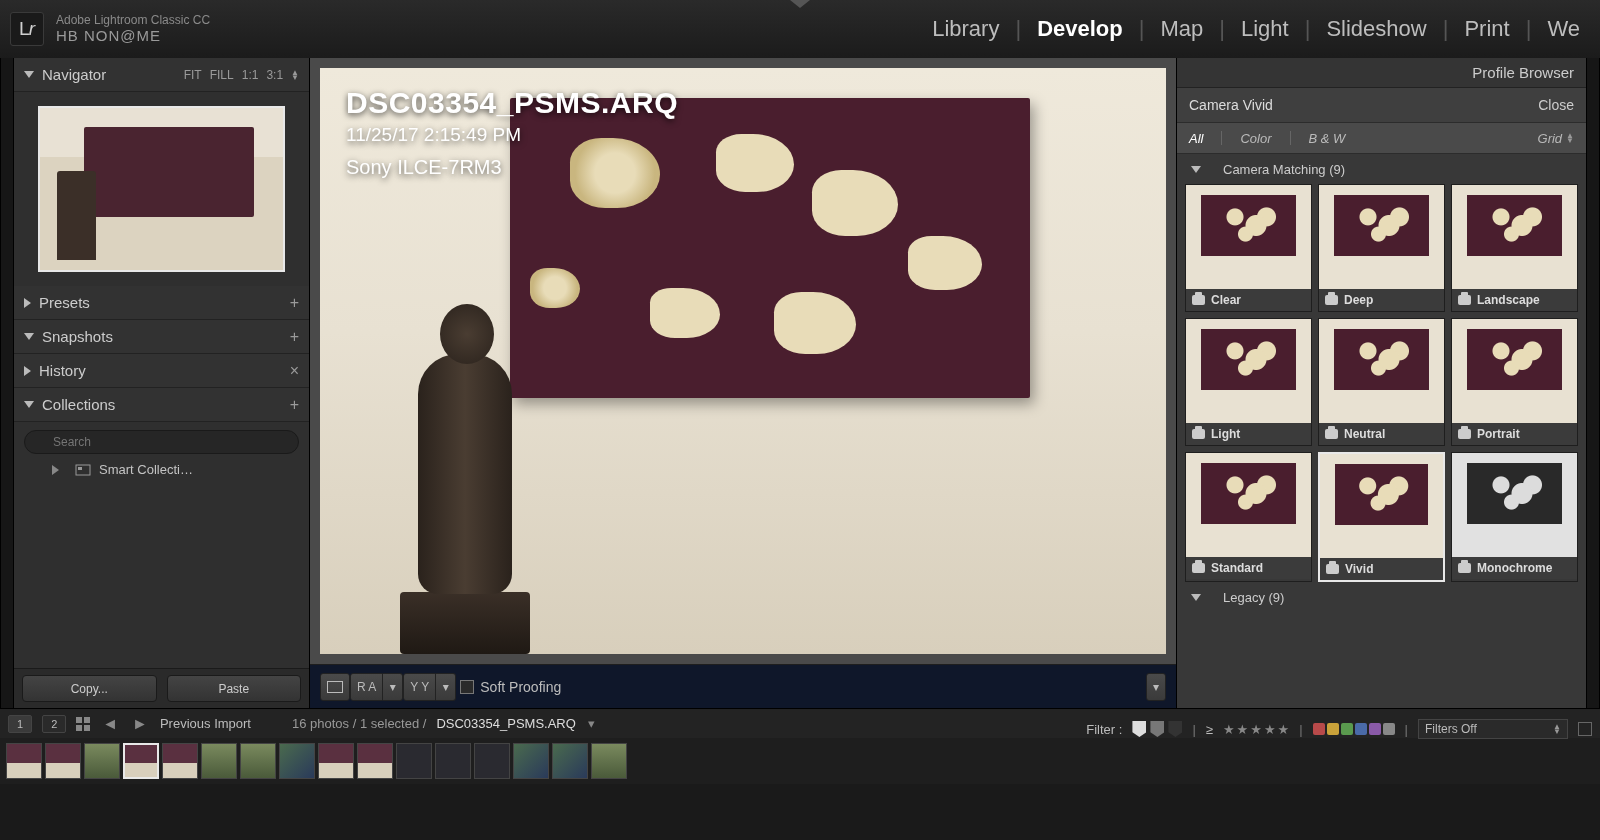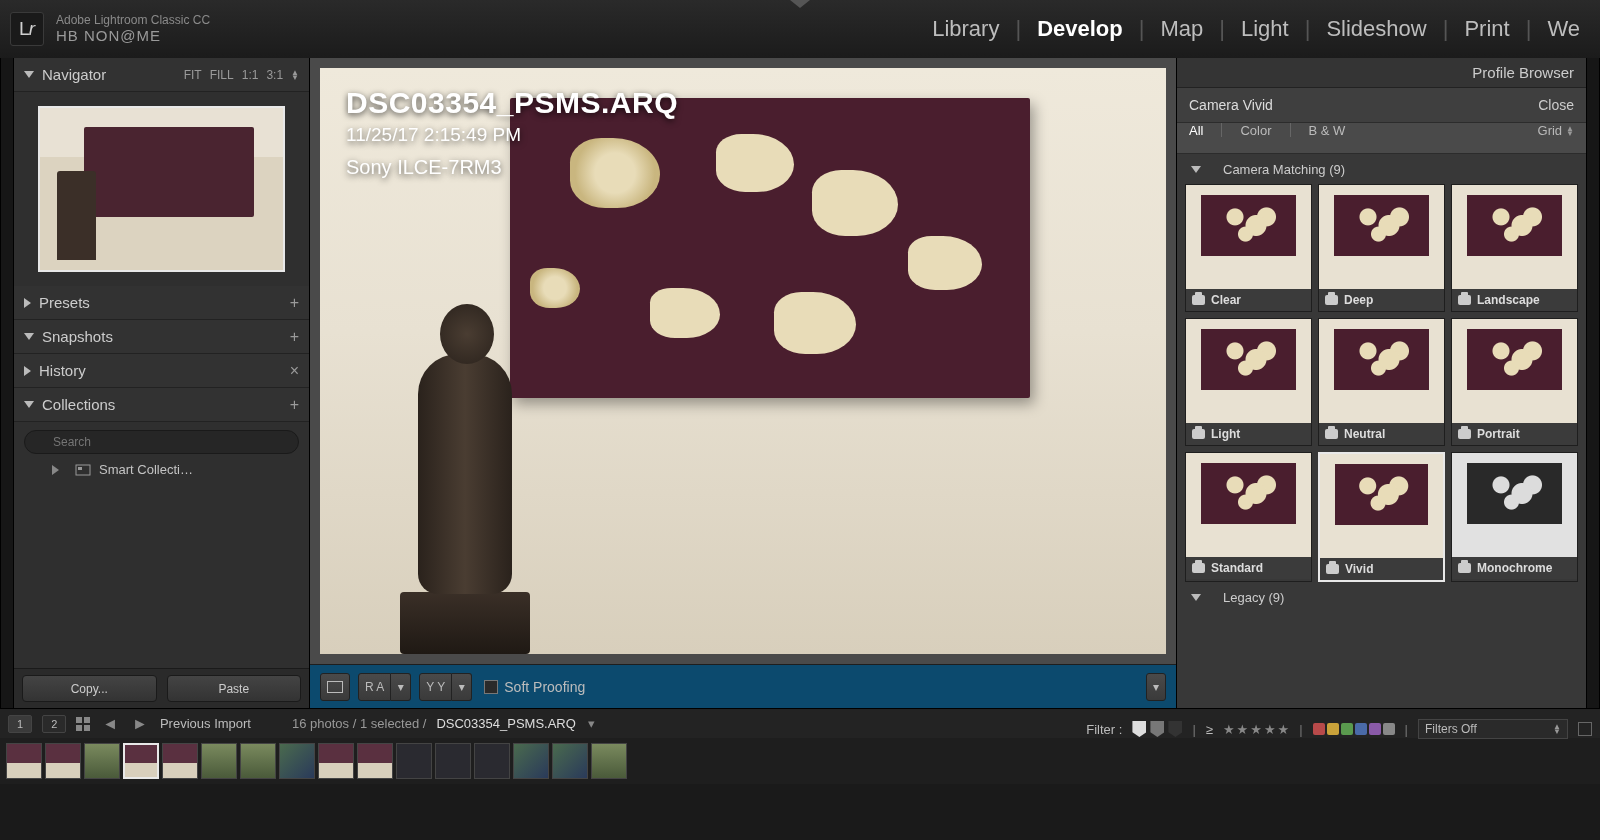--- a/index.html
+++ b/index.html
@@ -56,33 +56,33 @@
 #canvas::after { width:50px; height:40px; left:20px; top:170px;}
 #statue { position:absolute; left:70px; bottom:0; width:150px; height:380px;}
 #statue .torso { position:absolute; left:28px; bottom:60px; width:94px; height:240px; background:linear-gradient(90deg,#2a221c,#4a3d32,#2a221c); border-radius:40px 40px 20px 20px;}
 #statue .head { position:absolute; left:50px; bottom:290px; width:54px; height:60px; background:radial-gradient(circle,#4a3d32,#2a221c); border-radius:50%;}
 #statue .base { position:absolute; left:10px; bottom:0; width:130px; height:62px; background:linear-gradient(#3a2f27,#1f1914); border-radius:4px;}
 #overlay { position:absolute; left:26px; top:18px; color:#fff; text-shadow:0 2px 6px rgba(0,0,0,.7);}
 #overlay .fn { font-size:30px; font-weight:600; letter-spacing:.5px;}
 #overlay .dt { font-size:19px; margin-top:4px;}
 #overlay .cam { font-size:20px; margin-top:10px;}
 
-#toolbar { height:44px; background:#0c4a6e; border-top:1px solid #1e1e1e; display:flex; align-items:center; padding:0 10px; gap:8px;}
+#toolbar { height:44px; background:#0f172a; border-top:1px solid #1e1e1e; display:flex; align-items:center; padding:0 10px; }
 .tbtn { height:28px; min-width:30px; padding:0 6px; background:linear-gradient(#4a4a4a,#3a3a3a); border:1px solid #222; border-radius:3px; display:flex; align-items:center; justify-content:center; color:#bbb; font-size:12px;}
 .tbtn.sm { min-width:20px; padding:0 3px;}
 #soft { display:flex; align-items:center; gap:6px; font-size:14px; color:#bcbcbc; margin-left:4px;}
 #soft .cb { width:14px; height:14px; border:1px solid #777; background:#2a2a2a;}
 #tool-tail { margin-left:auto;}
 
 
 .rp-head { height:30px; display:flex; align-items:center; justify-content:flex-end; padding:0 12px; font-size:15px; color:#ccc; background:#343434; border-bottom:1px solid #222;}
 .rp-head .tri-l { display:inline-block; width:0; height:0; border-top:5px solid transparent; border-bottom:5px solid transparent; border-right:7px solid #bbb; margin-left:8px;}
 #prof-hdr { height:34px; display:flex; align-items:center; padding:0 12px; background:#3f3f3f; font-size:14px; color:#ddd;}
 #prof-hdr .close { margin-left:auto; color:#ccc; cursor:pointer;}
-#prof-filter { height:32px; background:#4a4a4a; display:flex; align-items:flex-start; padding:0 12px; gap:18px; font-size:13px; border-top:1px solid #2c2c2c; border-bottom:1px solid #2c2c2c;}
+#prof-filter { height:32px; background:#4a4a4a; display:flex; align-items:center; padding:0 12px; gap:18px; font-size:13px; border-top:1px solid #2c2c2c; border-bottom:1px solid #2c2c2c;font-style:italic;}
 #prof-filter .f { color:#bbb; cursor:pointer;}
 #prof-filter .f.active { color:#fff;}
 #prof-filter .vsep { width:1px; height:14px; background:#666;}
 #prof-filter .tail { margin-left:auto; display:flex; align-items:center; gap:4px;}
 #prof-body { flex:1; overflow:hidden; background:#383838; padding:0 6px;}
 .grp-head { height:30px; display:flex; align-items:center; padding:0 8px; font-size:13px; color:#ccc;gap:14px;}
 .grid3 { display:grid; grid-template-columns:repeat(3,1fr); gap:6px; padding:0 2px;}
 .cell { position:relative; border:1px solid #1e1e1e; cursor:pointer;}
 .cell.sel { border:2px solid #e8e8e8;}
 .cell .th { height:104px; background:#e8e1d2; position:relative; overflow:hidden;}

